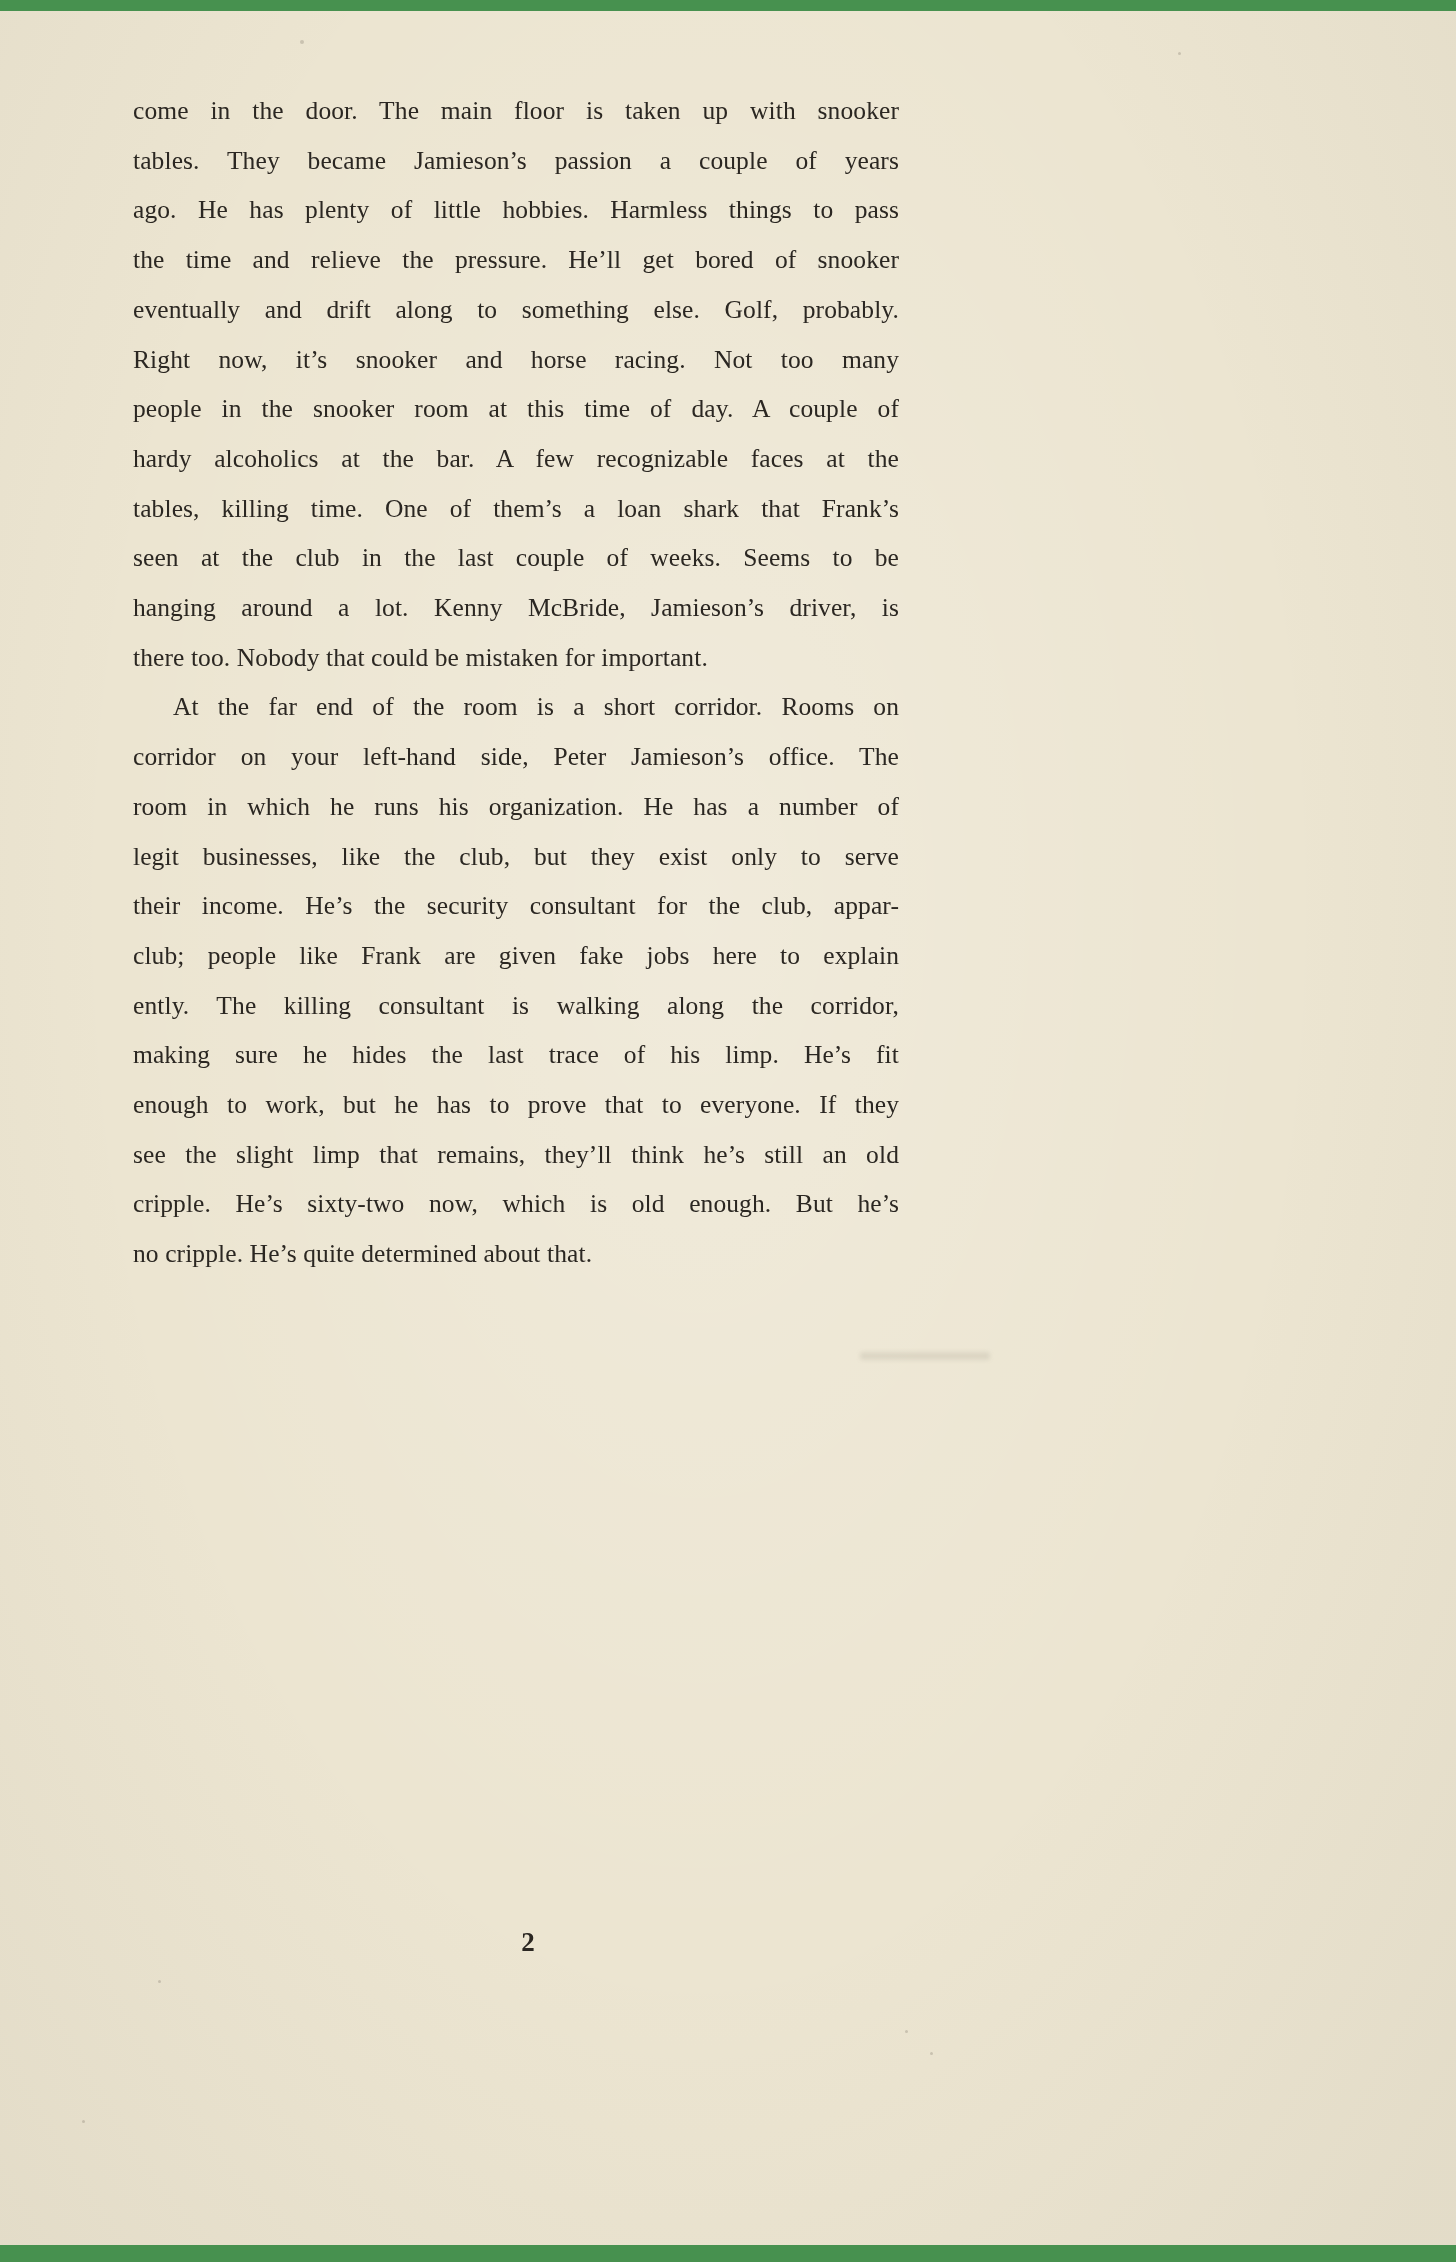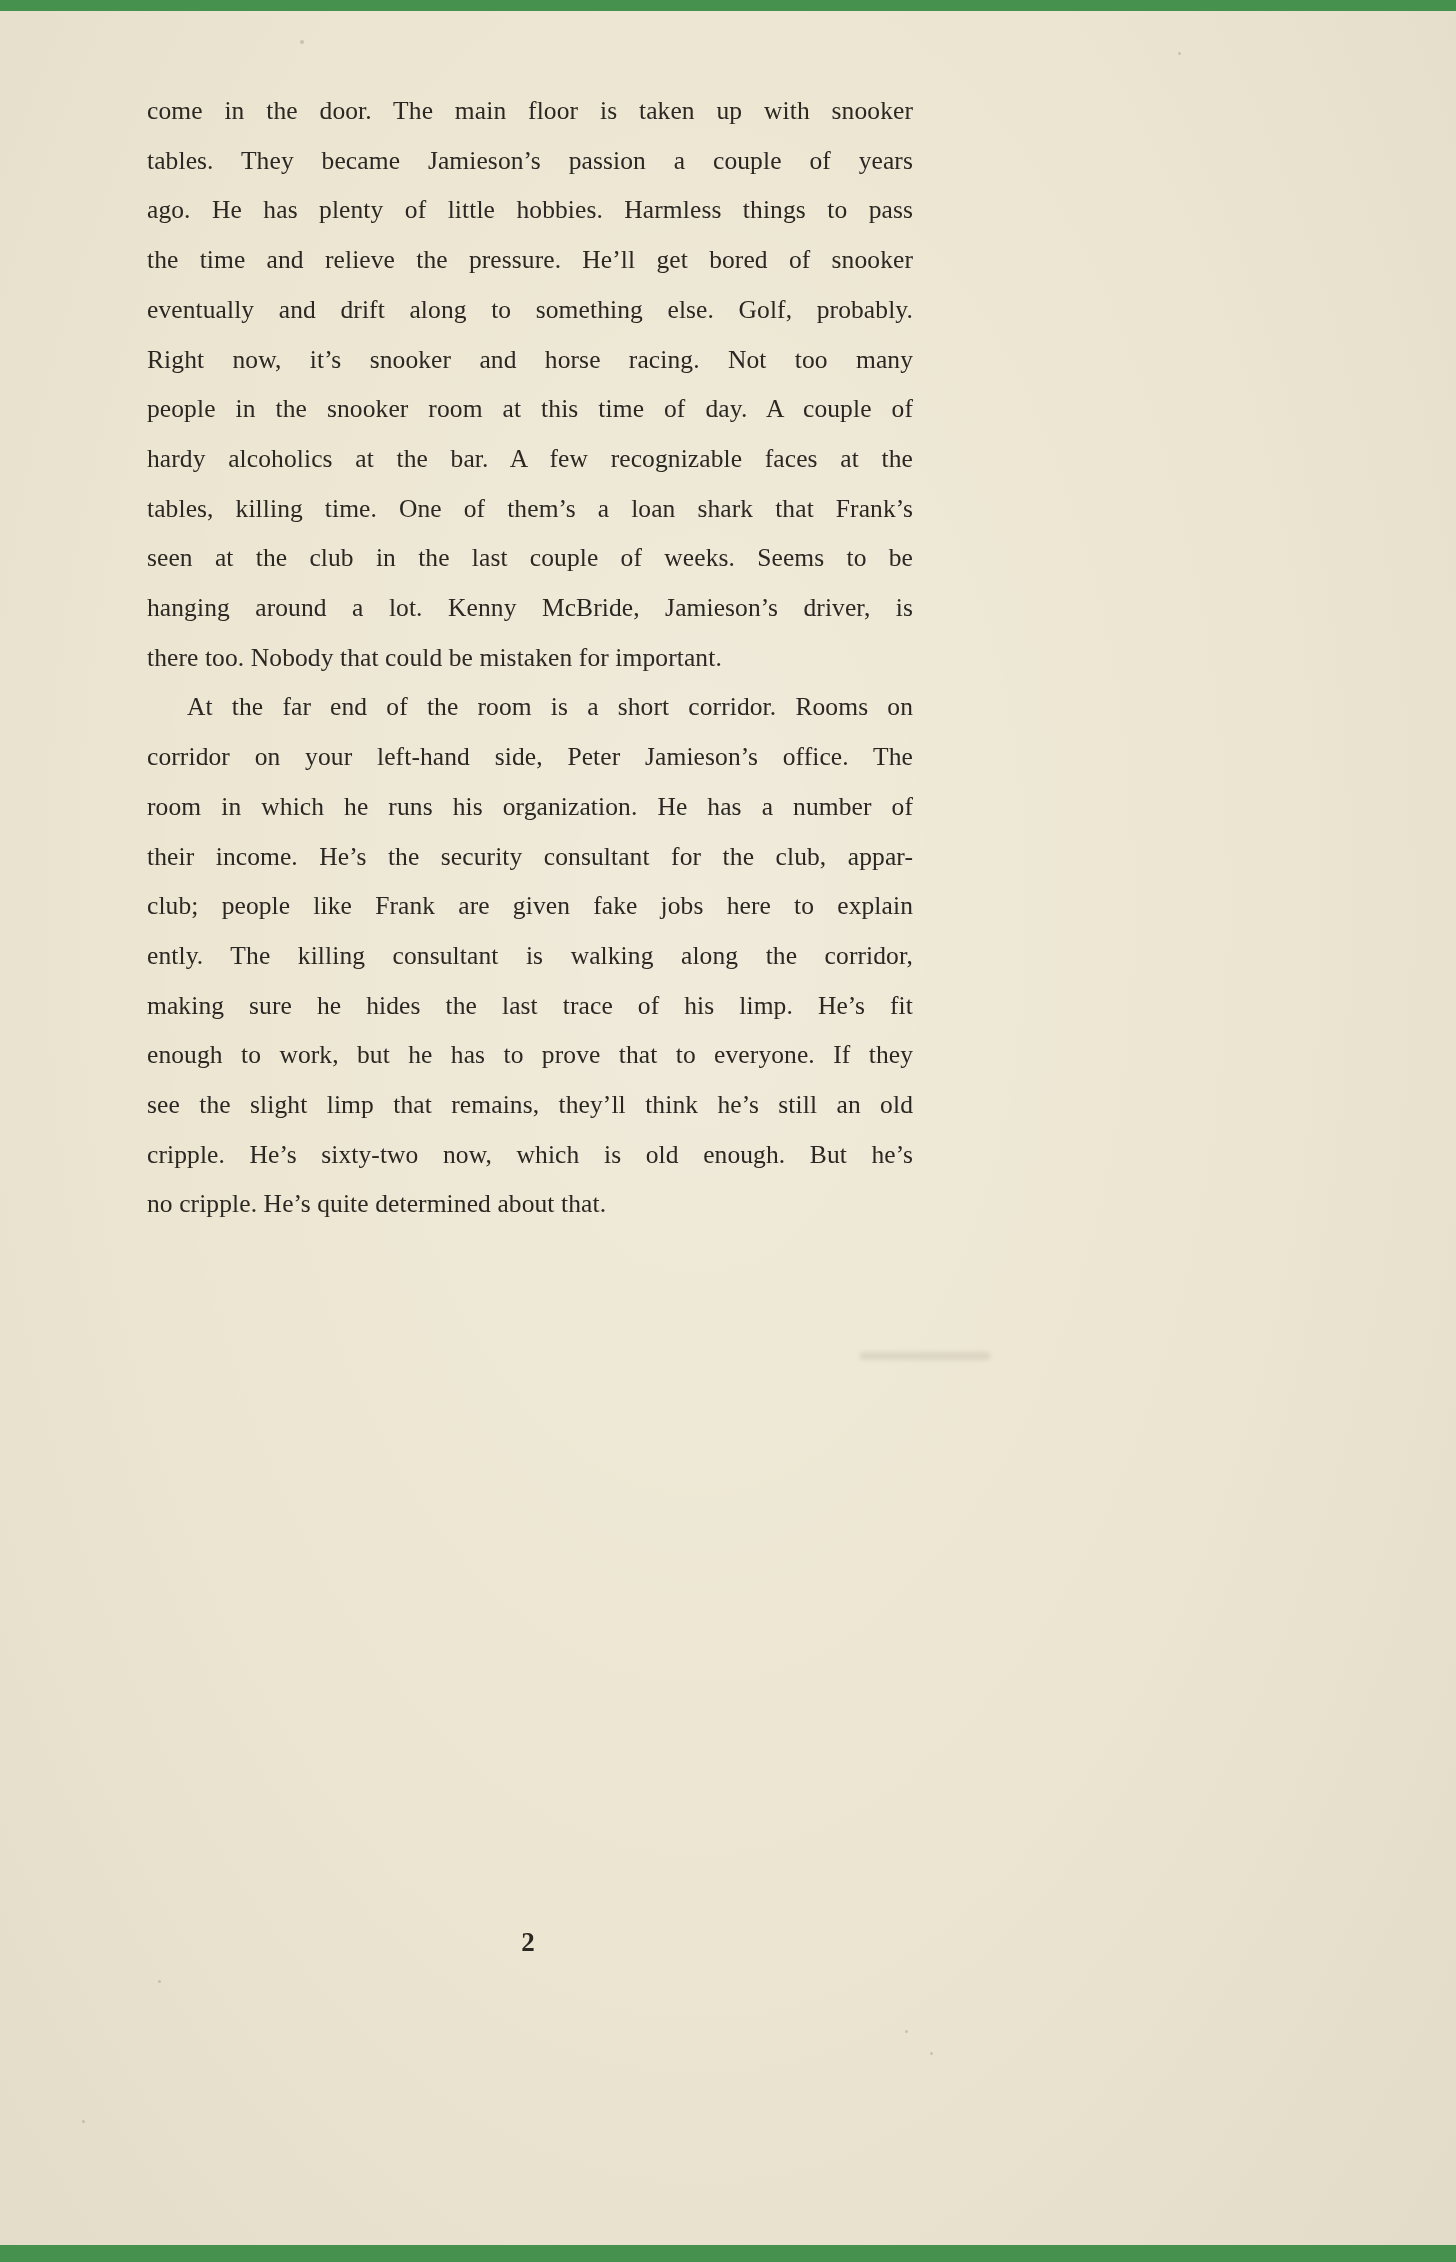--- a/index.html
+++ b/index.html
@@ -17,21 +17,21 @@
     left: 0;
     width: 100%;
     background: var(--edge-green, #47914f);
     z-index: 5;
   }
   .edge.top { top: 0; height: 11px; }
   .edge.bottom { bottom: 0; height: 17px; }
 
   .text-block {
     position: absolute;
-    left: 147px;
+    left: 133px;
     top: 86px;
     width: 766px;
   }
   .para { margin: 0; }
   .line {
     display: block;
     font-size: 25.5px;
     line-height: 49.7px;
     text-align: justify;
     text-align-last: justify;
@@ -88,20 +88,21 @@
       <span class="line">tables, killing time. One of them’s a loan shark that Frank’s</span>
       <span class="line">seen at the club in the last couple of weeks. Seems to be</span>
       <span class="line">hanging around a lot. Kenny McBride, Jamieson’s driver, is</span>
       <span class="line last">there too. Nobody that could be mistaken for important.</span>
     </p>
 
     <p class="para">
       <span class="line indent">At the far end of the room is a short corridor. Rooms on</span>
       <span class="line">corridor on your left-hand side, Peter Jamieson’s office. The</span>
       <span class="line">room in which he runs his organization. He has a number of</span>
+      <span class="line">legit businesses, like the club, but they exist only to serve</span>
       <span class="line">their income. He’s the security consultant for the club, appar-</span>
       <span class="line">club; people like Frank are given fake jobs here to explain</span>
       <span class="line">ently. The killing consultant is walking along the corridor,</span>
       <span class="line">making sure he hides the last trace of his limp. He’s fit</span>
       <span class="line">enough to work, but he has to prove that to everyone. If they</span>
       <span class="line">see the slight limp that remains, they’ll think he’s still an old</span>
       <span class="line">cripple. He’s sixty-two now, which is old enough. But he’s</span>
       <span class="line last">no cripple. He’s quite determined about that.</span>
     </p>
 

